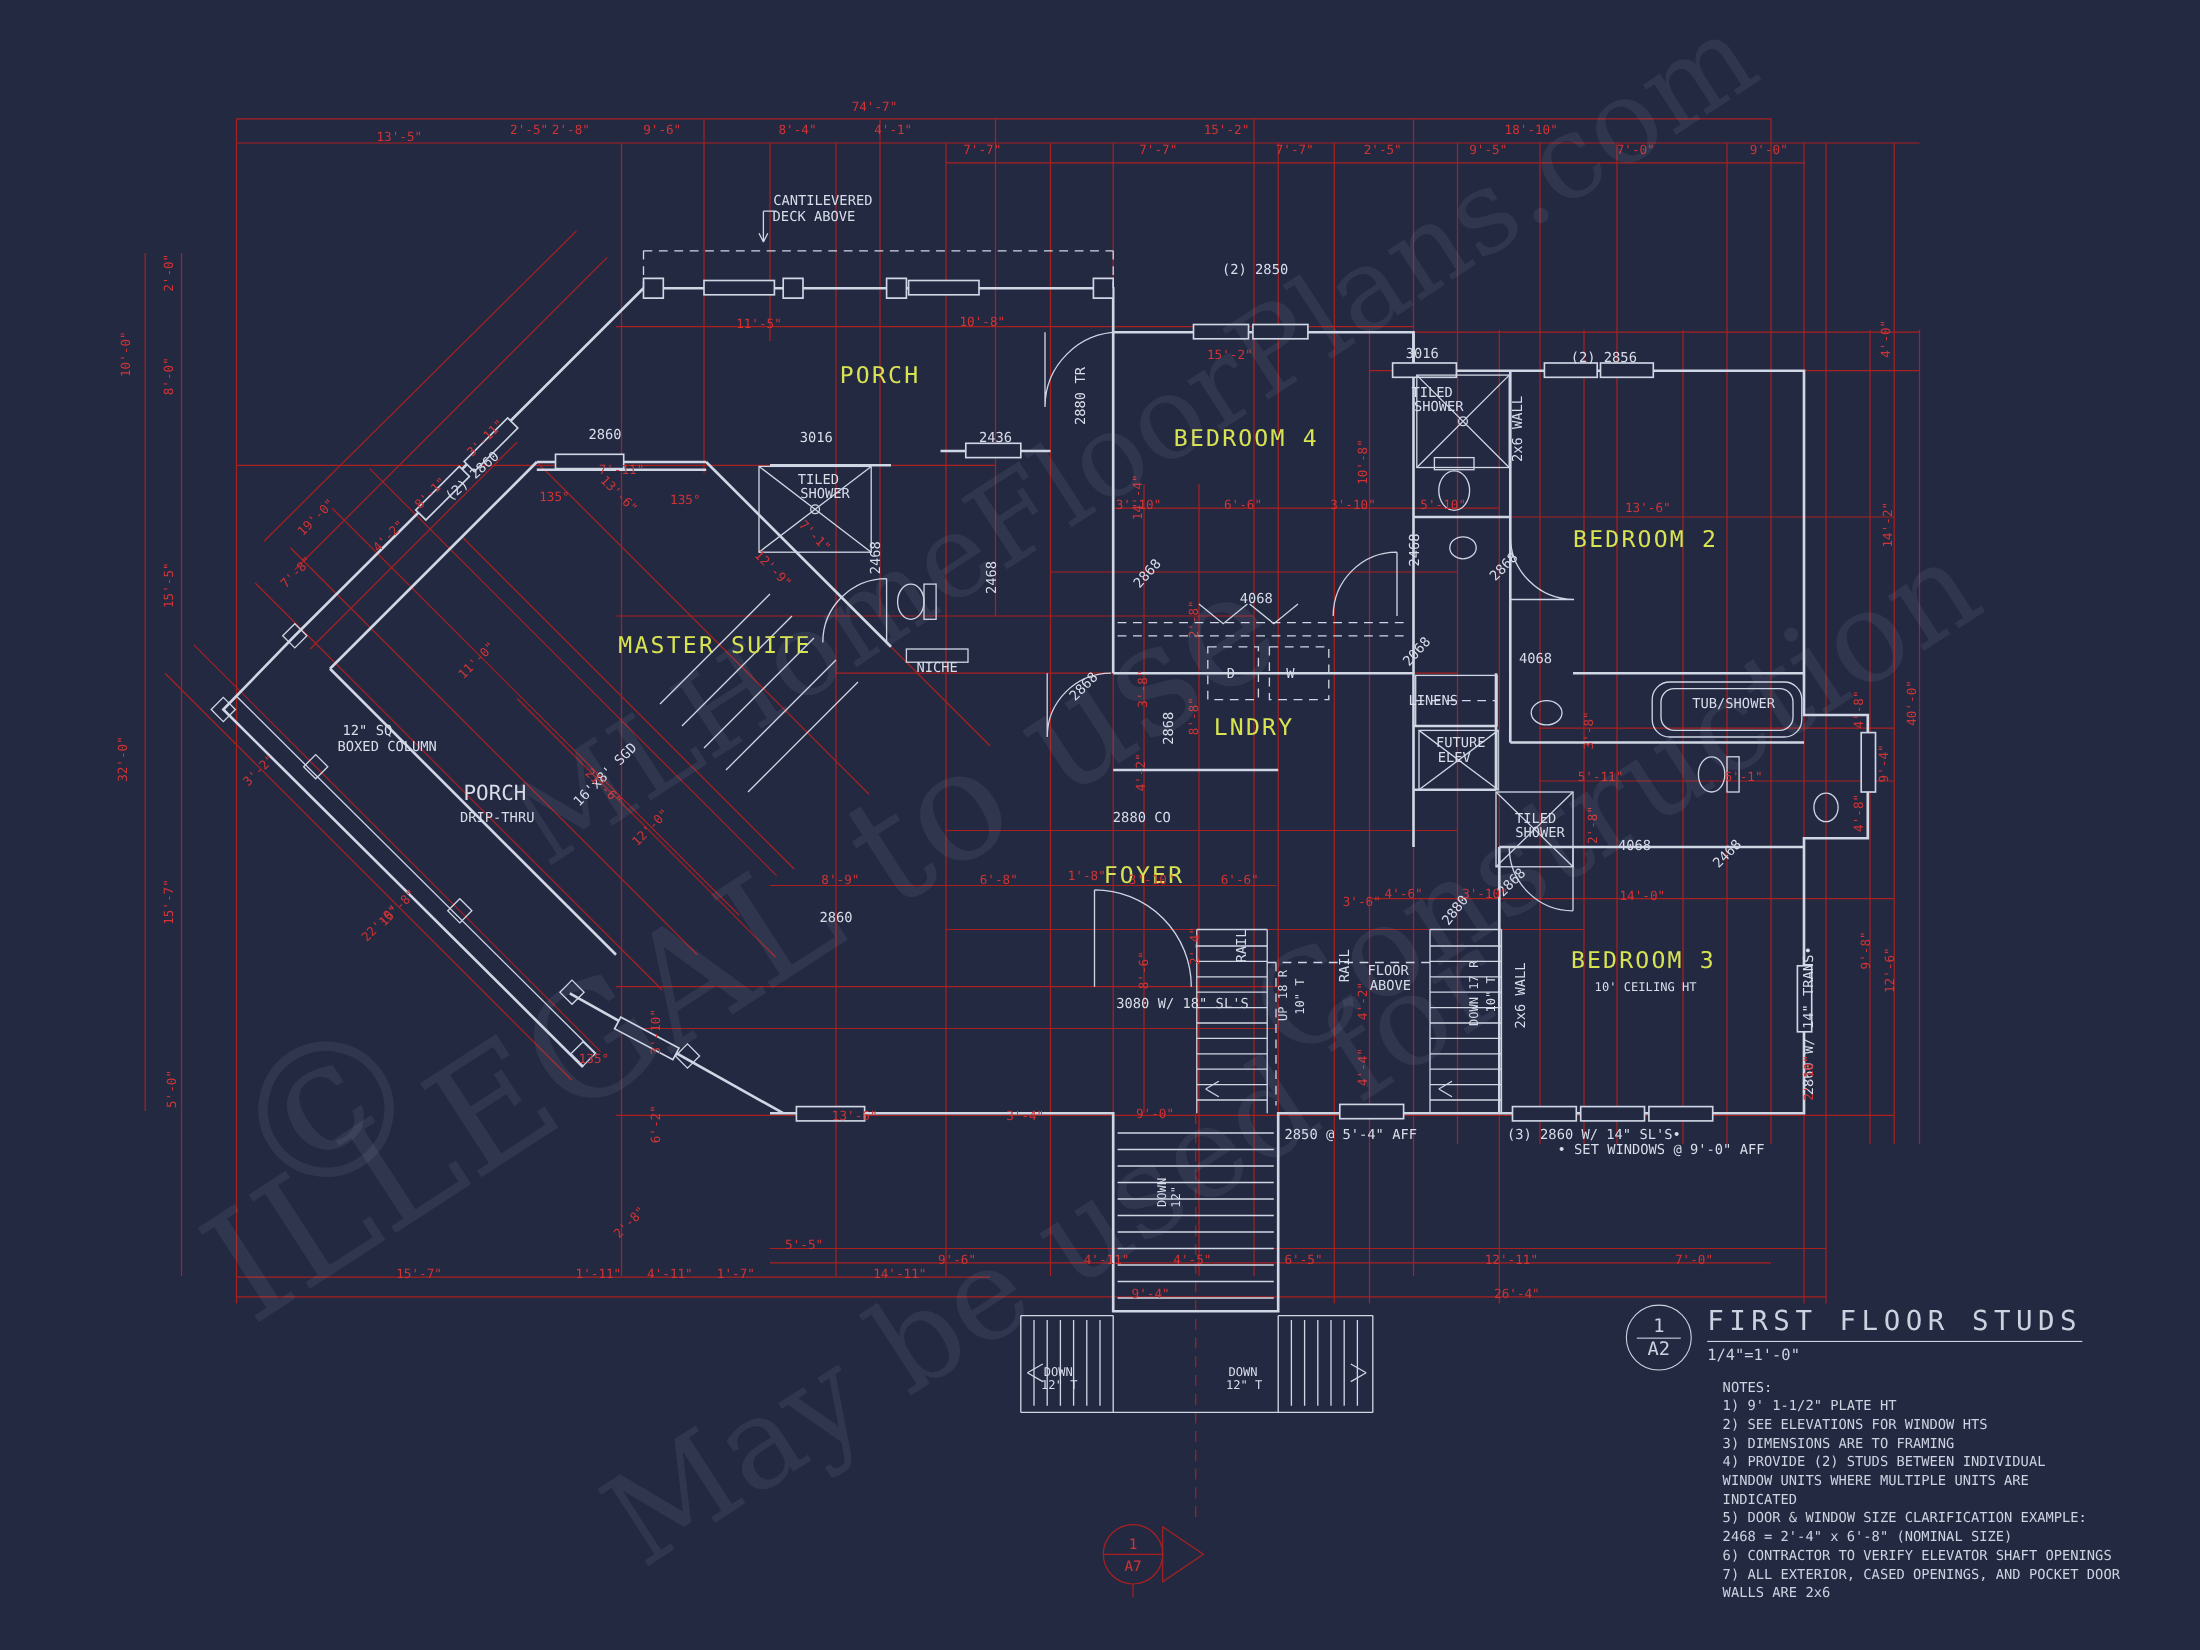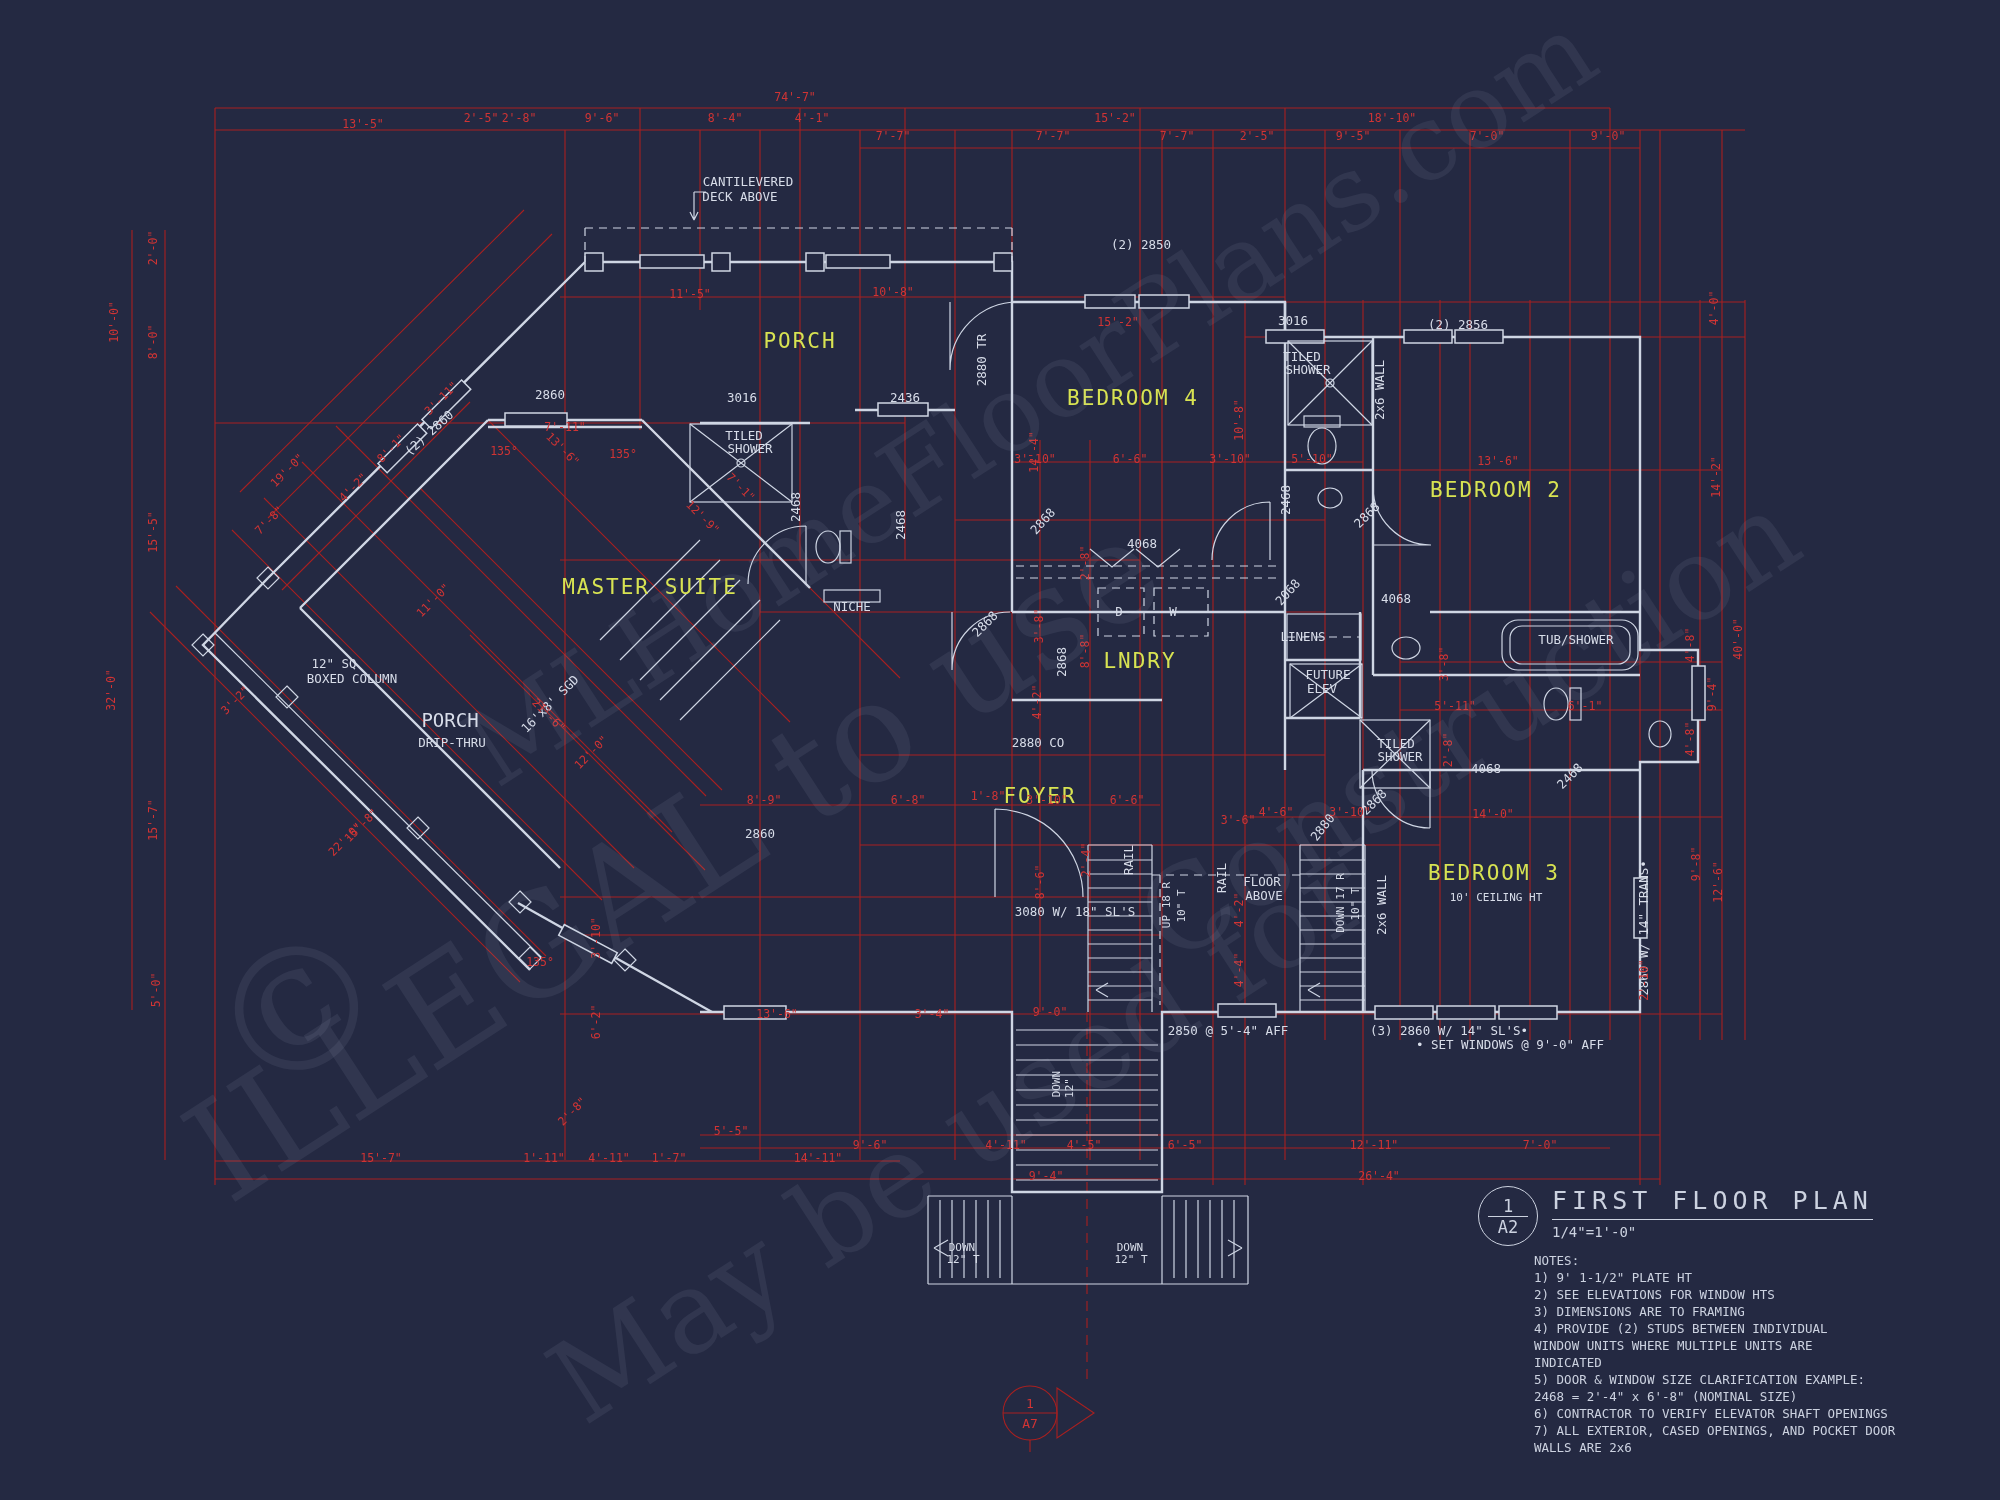--- a/index.html
+++ b/index.html
@@ -22,21 +22,21 @@
   .titleblock{position:absolute;left:1478px;top:1186px;width:470px;color:#ccd2e0;}
   .tb-head{display:flex;align-items:flex-start;gap:14px;}
   .tb-marker{width:58px;height:58px;border:1.6px solid #ccd2e0;border-radius:50%;
              display:flex;flex-direction:column;align-items:center;justify-content:center;
              font-size:17px;flex:none;}
   .tb-marker .num{display:block;padding:0 14px;}
   .tb-marker .sht{display:block;border-top:1.4px solid #ccd2e0;padding:0 10px;}
   .tb-title{font-size:25px;letter-spacing:5px;border-bottom:1.5px solid #ccd2e0;
             padding-bottom:4px;white-space:nowrap;}
   .tb-scale{font-size:14px;margin-top:4px;}
-  .tb-notes{font-size:12.5px;line-height:17px;margin-top:6px;margin-left:56px;
+  .tb-notes{font-size:12.5px;line-height:17px;margin-top:6px;margin-left:88px;
             white-space:pre-line;width:400px;}
 </style>
 </head>
 <body>
 
 <div class="page">
 
 <svg width="2000" height="1500" viewBox="0 0 2000 1500" aria-hidden="true">
 
   <g>
@@ -363,21 +363,21 @@
       </g>
 </svg>
 
 <div class="titleblock">
   <div class="tb-head">
     <div class="tb-marker">
       <span class="num">1</span>
       <span class="sht">A2</span>
     </div>
     <div>
-      <div class="tb-title">FIRST FLOOR PLAN</div>
+      <div class="tb-title">FIRST FLOOR STUDS</div>
       <div class="tb-scale">1/4"=1'-0"</div>
     </div>
   </div>
   <div class="tb-notes">NOTES:
 1) 9' 1-1/2" PLATE HT
 2) SEE ELEVATIONS FOR WINDOW HTS
 3) DIMENSIONS ARE TO FRAMING
 4) PROVIDE (2) STUDS BETWEEN INDIVIDUAL
       WINDOW UNITS WHERE MULTIPLE UNITS ARE
 INDICATED

